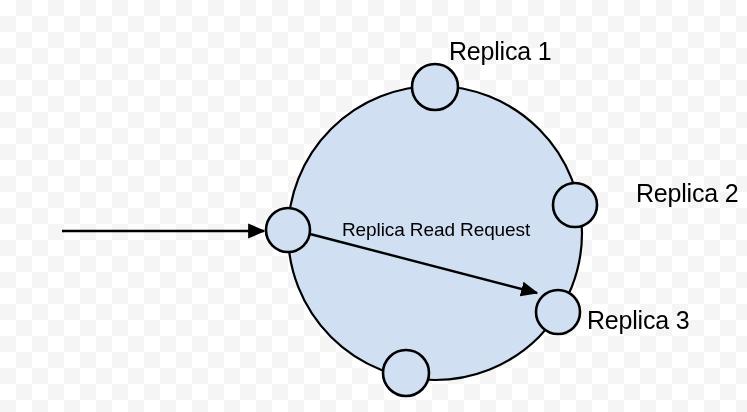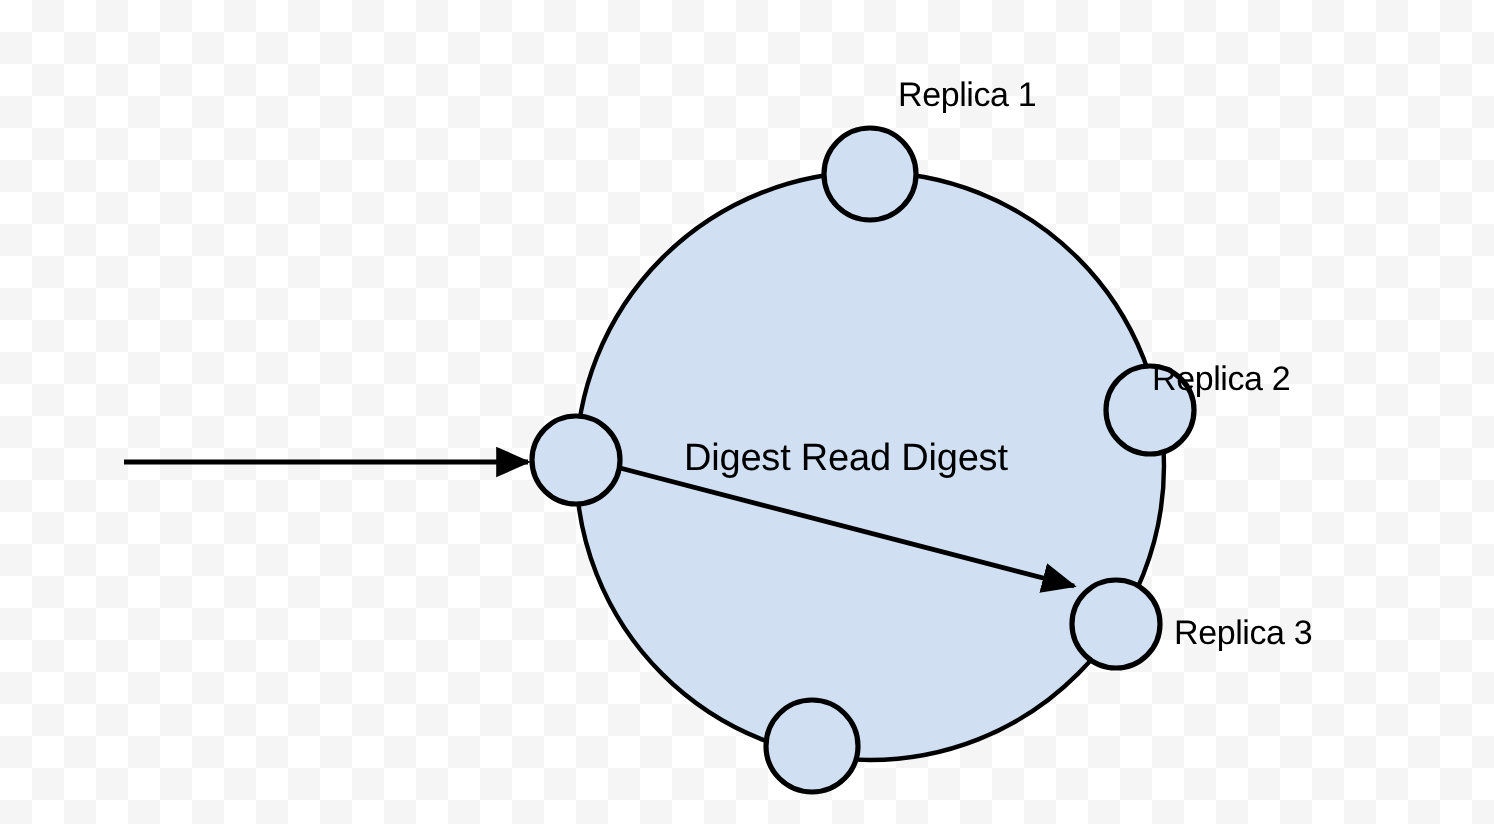--- a/index.html
+++ b/index.html
@@ -48,30 +48,30 @@
     fill: none;
   }
   .label-text {
     position: absolute;
     color: #000000;
     white-space: nowrap;
     line-height: 1;
     font-family: "Liberation Sans", sans-serif;
   }
   .label-large {
-    font-size: 17px;
+    font-size: 25px;
     letter-spacing: -0.2px;
   }
   .label-small {
     font-size: 19px;
     letter-spacing: -0.1px;
   }
   #label-client-read-request { left: 11px;  top: 181px; }
   #label-replica-1          { left: 449px; top: 39px;  }
-  #label-replica-2          { left: 576px; top: 181px; }
+  #label-replica-2          { left: 636px; top: 181px; }
   #label-replica-3          { left: 587px; top: 308px; }
   #label-digest-read        { left: 342px; top: 220px; }
 </style>
 </head>
 <body>
 
 <div id="canvas-wrap">
 
   <svg id="diagram-svg" viewBox="0 0 747 412">
     <defs>
@@ -93,15 +93,15 @@
     <circle class="node-shape" cx="406" cy="373" r="23"></circle>
   </svg>
 
 
   <div class="label-text label-large" id="label-replica-1">Replica 1</div>
 
   <div class="label-text label-large" id="label-replica-2">Replica 2</div>
 
   <div class="label-text label-large" id="label-replica-3">Replica 3</div>
 
-  <div class="label-text label-small" id="label-digest-read">Digest Read Digest</div>
+  <div class="label-text label-small" id="label-digest-read">Replica Read Request</div>
 
 </div>
 
 </body></html>

